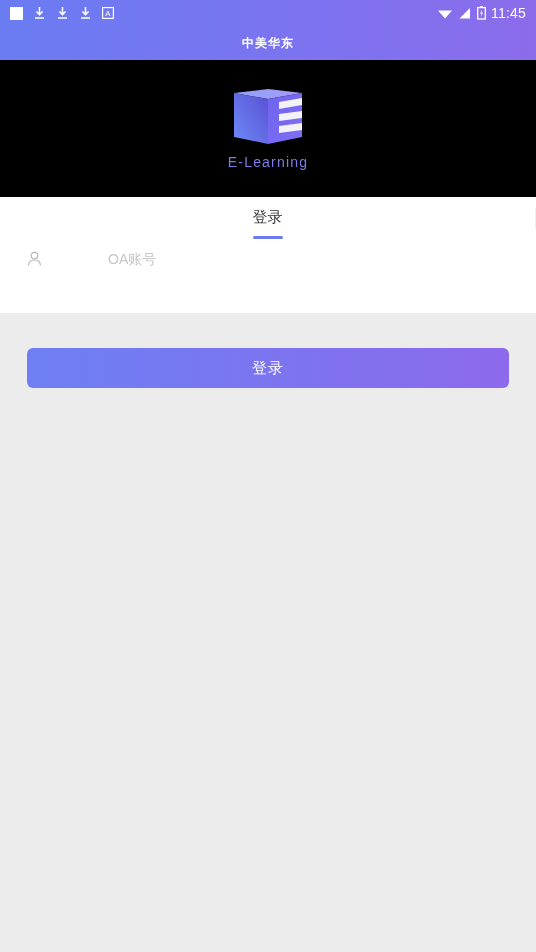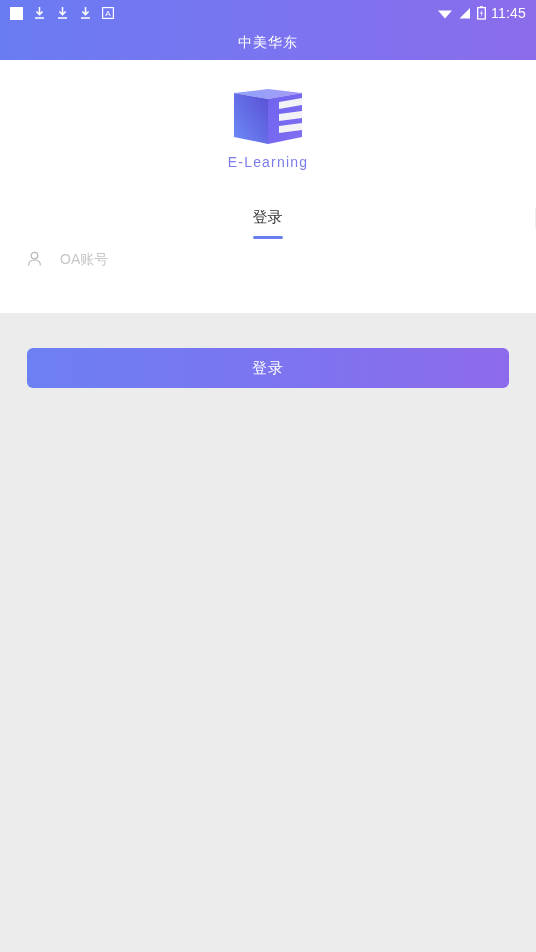--- a/index.html
+++ b/index.html
@@ -23,27 +23,27 @@
   .sb-clock { color:#fff; font-size:14px; letter-spacing:.2px; }
   .ic { display:block; }
 
   
   .titlebar {
     position:absolute; top:26px; left:0; width:536px; height:34px;
     background:linear-gradient(90deg,#6a7cf2 0%,#7a74f0 50%,#8b6ceb 100%);
     display:flex; align-items:center; justify-content:center;
   }
   .titlebar .title {
-    color:#fff; font-size:14px; font-weight:normal; letter-spacing:1px;
+    color:#fff; font-size:12px; font-weight:bold; letter-spacing:1px;
   }
 
   
   .logo-area {
     position:absolute; top:60px; left:0; width:536px; height:137px;
-    background:#ffffff;
+    background:#000000;
     display:flex; flex-direction:column; align-items:center; justify-content:center;
   }
   .logo-mark { width:72px; height:58px; display:block; }
   .logo-text {
     margin-top:9px; color:#7b7cea; font-size:14px; letter-spacing:1.2px;
   }
 
   
   .card {
     position:absolute; top:197px; left:0; width:536px; height:116px;
@@ -60,20 +60,21 @@
     content:""; position:absolute; left:50%; transform:translateX(-50%);
     bottom:-10px; width:30px; height:3px; background:#6b7bf0; border-radius:2px;
   }
   .tab-divider {
     width:1px; background:#efefef; margin:11px 0;
   }
 
   .field {
     height:37px; margin:0 27px; display:flex; align-items:center;
     border-bottom:1px solid #f0f0f0;
+    gap:48px;
   }
   .field:last-child { border-bottom:none; }
   .field .fld-icon { width:24px; display:flex; align-items:center; }
   .field input {
     flex:1; border:none; outline:none; background:transparent;
     font-size:14px; color:#333; font-family:inherit; padding-left:9px;
   }
   .field input::placeholder { color:#c6c6c6; }
 
   

